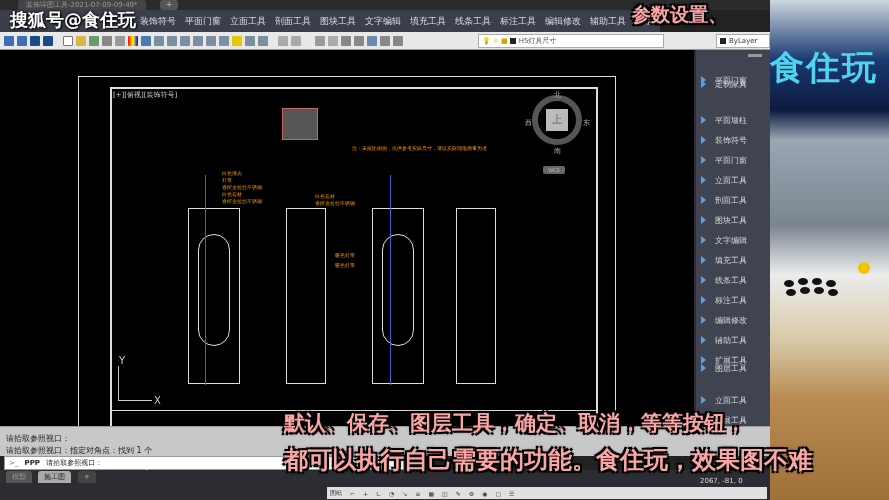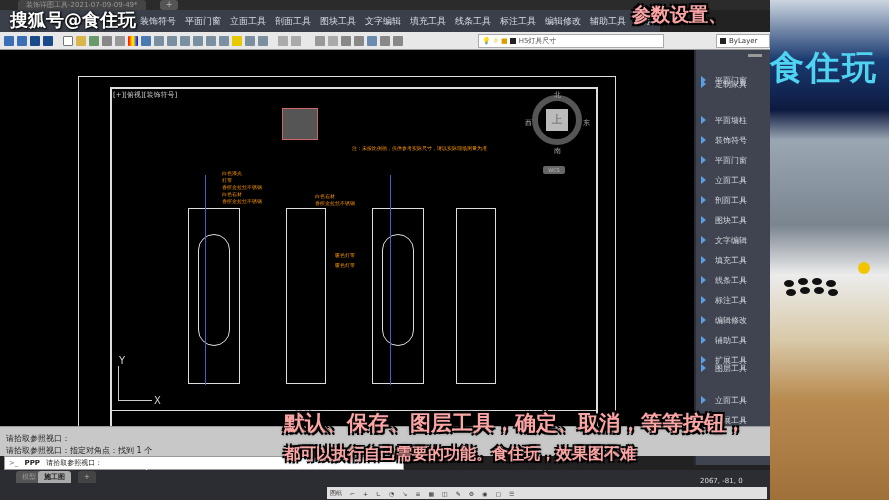--- a/index.html
+++ b/index.html
@@ -258,22 +258,22 @@
   <div class="l" style="top:18px">请拾取参照视口：指定对角点：找到 1 个</div>
 </div>
 <div class="cmdinput">
   <b style="color:#777;font-weight:normal">&gt;_</b>
   <b>PPP</b>
   <span>请拾取参照视口：</span>
 </div>
 <div class="cursor"></div>
 
 <div class="layouttabs">
-  <div class="ltab" style="left:16px;background:#555;color:#999">模型</div>
-  <div class="ltab" style="left:38px;background:#aaa;color:#222;font-weight:bold">施工图</div>
+  <div class="ltab" style="left:6px;background:#555;color:#999">模型</div>
+  <div class="ltab" style="left:38px;background:#aaa;color:#222;font-weight:normal">施工图</div>
   <div class="ltab" style="left:78px;background:#444;color:#bbb">+</div>
 </div>
 
 <div class="statusbar"></div>
 <div class="coords">2067, -81, 0</div>
 <div class="sbtools">
   <span style="margin-right:8px">图纸</span>
   <span style="margin-right:8px">⌐</span>
   <span style="margin-right:8px">+</span>
   <span style="margin-right:8px">∟</span>
@@ -284,13 +284,13 @@
   <span style="margin-right:8px">◫</span>
   <span style="margin-right:8px">✎</span>
   <span style="margin-right:8px">⚙</span>
   <span style="margin-right:8px">◉</span>
   <span style="margin-right:8px">▢</span>
   <span>☰</span>
 </div>
 
 <div class="caption" style="left:632px;top:2px;font-size:19px;background:transparent">参数设置、</div>
 <div class="caption" style="left:284px;top:409px;font-size:21px">默认、保存、图层工具，确定、取消，等等按钮，</div>
-<div class="caption" style="left:284px;top:444px;font-size:16px">都可以执行自己需要的功能。食住玩，效果图不难</div>
+<div class="caption" style="left:284px;top:444px;font-size:24px">都可以执行自己需要的功能。食住玩，效果图不难</div>
 
 </body></html>

